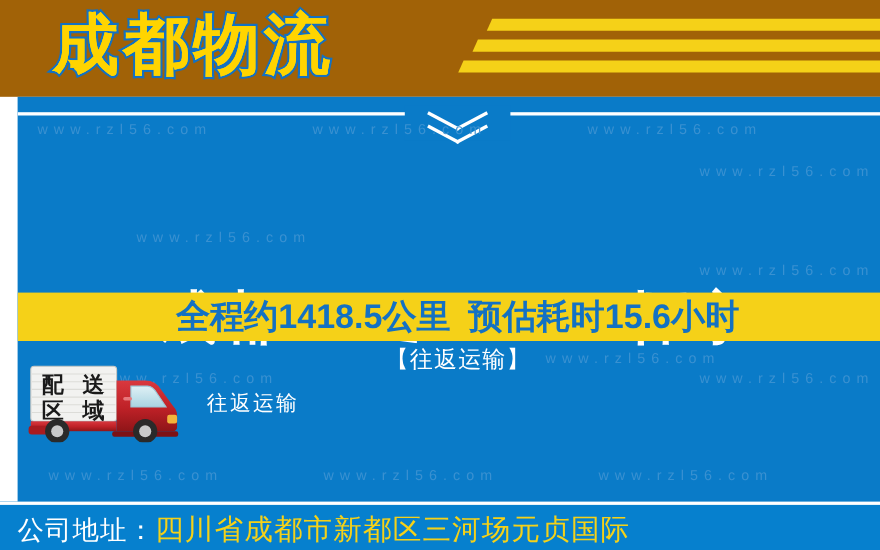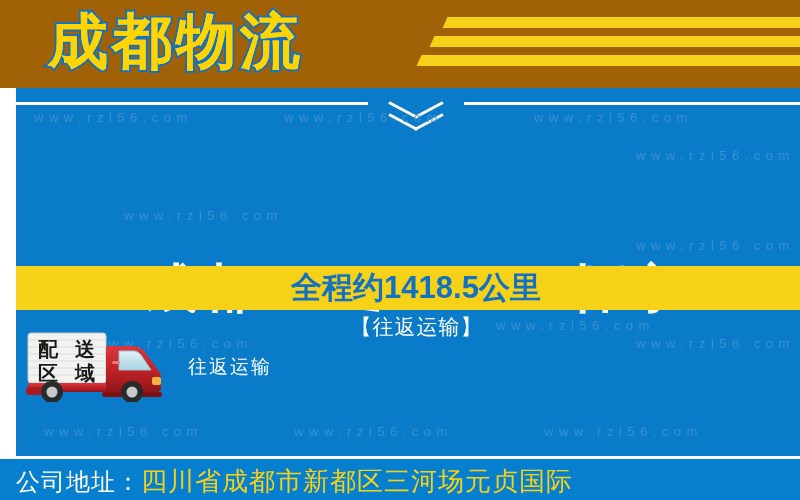--- a/index.html
+++ b/index.html
@@ -159,20 +159,21 @@
 
         <polygon points="225,26 75,26 75,20 0,32 75,42 75,36 225,36" fill="#ffffff"></polygon>
       </svg>
     </div>
 
     <div class="round-label">【往返运输】</div>
 
     <div class="stats-band">
       <div class="stats-inner">
         <span>全程约1418.5公里</span>
+        <span>预估耗时15.6小时</span>
       </div>
     </div>
 
     <div class="truck-wrap">
       <svg width="148" height="72" viewBox="0 0 148 72">
         <defs>
           <linearGradient id="cab" x1="0" y1="0" x2="0" y2="1">
             <stop offset="0%" stop-color="#D9383E"></stop>
             <stop offset="55%" stop-color="#BE2127"></stop>
             <stop offset="100%" stop-color="#8F1518"></stop>

